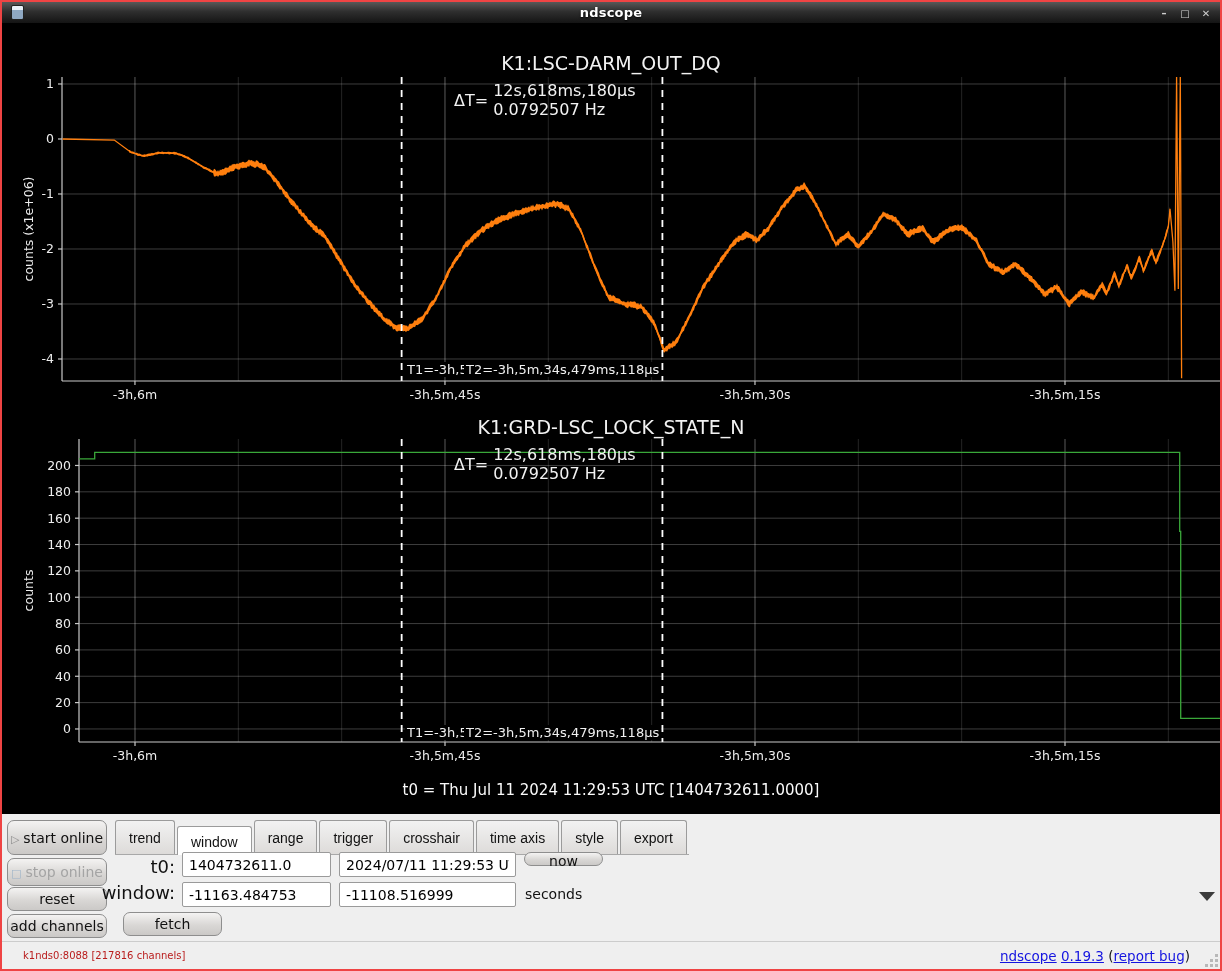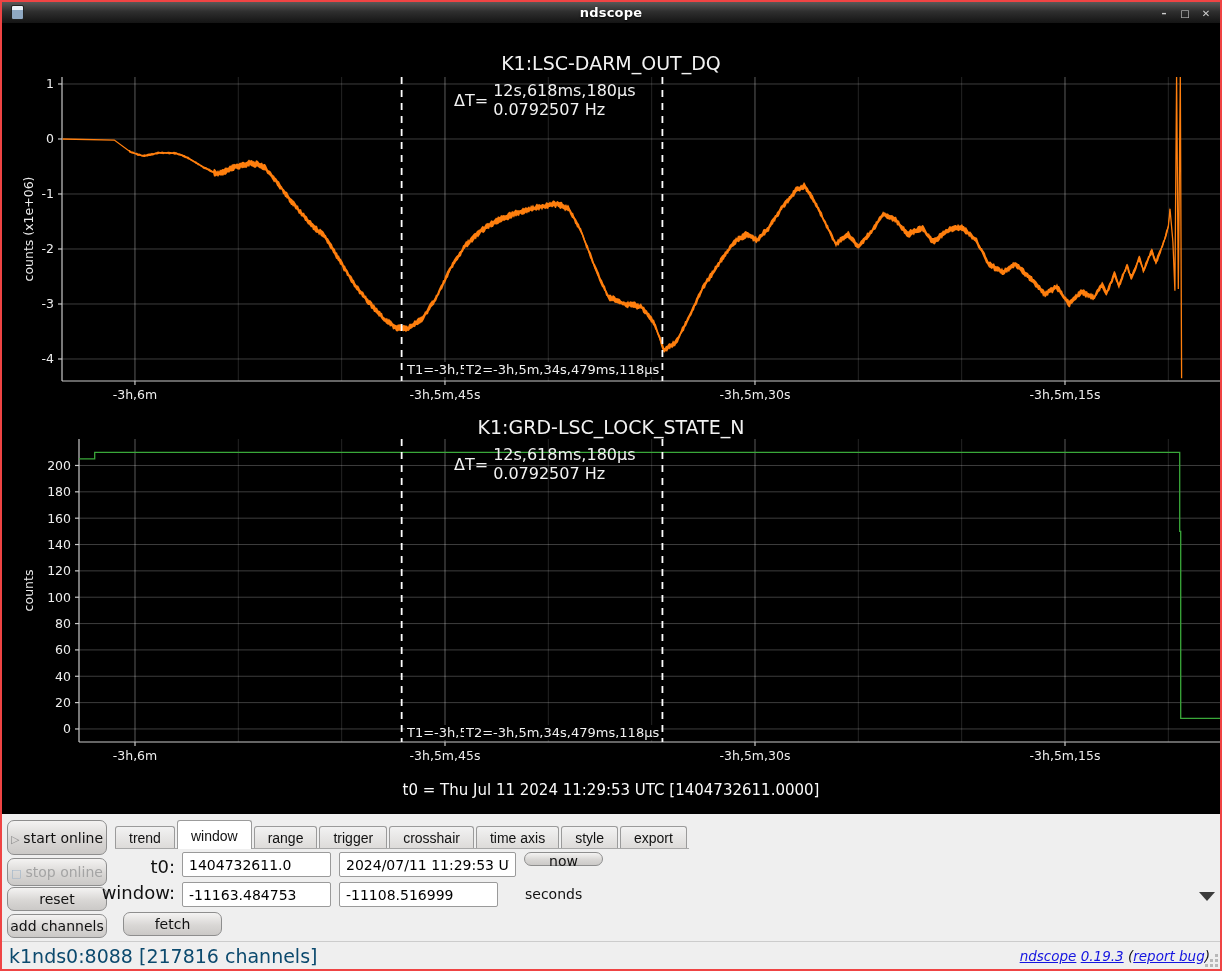--- a/index.html
+++ b/index.html
@@ -33,37 +33,37 @@
     border-radius:7px; font-family:"DejaVu Sans", sans-serif; font-size:14px; color:#111; }
   #btn-start  { position:absolute; left:5px;  top:6px;  width:100px; height:35px; }
   #btn-stop   { position:absolute; left:5px;  top:44px; width:100px; height:28px; color:#a4a4a4; }
   #btn-reset  { position:absolute; left:5px;  top:73px; width:100px; height:24px; }
   #btn-addch  { position:absolute; left:5px;  top:100px; width:100px; height:24px; }
   .play-glyph { color:#8a8a8a; font-size:11px; margin-right:4px; }
   .stop-glyph { color:#9fb4c8; font-size:11px; margin-right:4px; }
 
   .tabstrip { position:absolute; left:113px; top:6px; display:flex; align-items:flex-end; border-bottom:1px solid #a8a8a8; }
   .tab { background:linear-gradient(#f2f2f2, #dddbd9); border:1px solid #9b9b9b; border-bottom:none;
-    border-radius:3px 3px 0 0; font-size:14px; color:#111; padding:3px 13px; height:22px; margin-right:2px; }
+    border-radius:3px 3px 0 0; font-size:14px; color:#111; padding:3px 13px; height:34px; margin-right:2px; }
   .tab.active { background:#fff; height:29px; margin-bottom:-1px; padding-top:5px; }
 
   .fieldlabel { position:absolute; font-size:18px; color:#111; text-align:right; width:88px; left:85px; }
   .tfield { position:absolute; height:25px; background:#fff; border:1px solid #9a9a9a; border-radius:2px;
     font-family:"DejaVu Sans", sans-serif; font-size:14px; color:#000; padding:0 6px; }
   #btn-now   { position:absolute; left:522px; top:38px; width:79px;  height:14px; }
   #btn-fetch { position:absolute; left:121px; top:98px; width:99px;  height:24px; }
   .seconds-label { position:absolute; left:523px; top:72px; font-size:14px; color:#111; }
   .collapse-arrow { position:absolute; left:1197px; top:78px; width:0; height:0;
     border-left:8px solid transparent; border-right:8px solid transparent; border-top:9px solid #3c3c3c; }
 
   
   .statusbar { position:absolute; left:0; top:939px; width:1218px; height:28px; background:#efefef;
     border-top:1px solid #cccccc; display:flex; align-items:center; }
-  .status-left { margin-left:7px; font-size:19px; color:#0c4a6e; }
-  .status-right { position:absolute; right:10px; font-size:13.5px; color:#141414;font-style:italic; }
+  .status-left { margin-left:21px; font-size:10px; color:#b91c1c; }
+  .status-right { position:absolute; right:30px; font-size:13.5px; color:#141414; }
   .status-right a { color:#1414e0; text-decoration:underline; }
   .grip { position:absolute; right:2px; bottom:2px; width:3px; height:3px; background:#b8b8b8;
     box-shadow:-5px 0 #b8b8b8, -10px 0 #b8b8b8, 0 -5px #b8b8b8, -5px -5px #b8b8b8, 0 -10px #b8b8b8; }
 </style>
 </head>
 <body>
 
 <div class="window">
 
   <div class="titlebar">
@@ -248,21 +248,21 @@
         <button class="tab">export</button>
       </div>
 
     <div class="fieldlabel" style="top:42px">t0:</div>
     <input class="tfield" style="left: 180px; top: 38px; width: 149px;" value="1404732611.0">
     <input class="tfield" style="left: 337px; top: 38px; width: 177px;" value="2024/07/11 11:29:53 UTC">
     <button class="btn" id="btn-now">now</button>
 
     <div class="fieldlabel" style="top:68px">window:</div>
     <input class="tfield" style="left: 180px; top: 68px; width: 149px;" value="-11163.484753">
-    <input class="tfield" style="left: 337px; top: 68px; width: 159px;" value="-11108.516999">
+    <input class="tfield" style="left: 337px; top: 68px; width: 177px;" value="-11108.516999">
     <div class="seconds-label">seconds</div>
 
     <button class="btn" id="btn-fetch">fetch</button>
 
     <div class="collapse-arrow"></div>
   </div>
 
   <div class="statusbar">
     <span class="status-left">k1nds0:8088 [217816 channels]</span>
     <span class="status-right">

